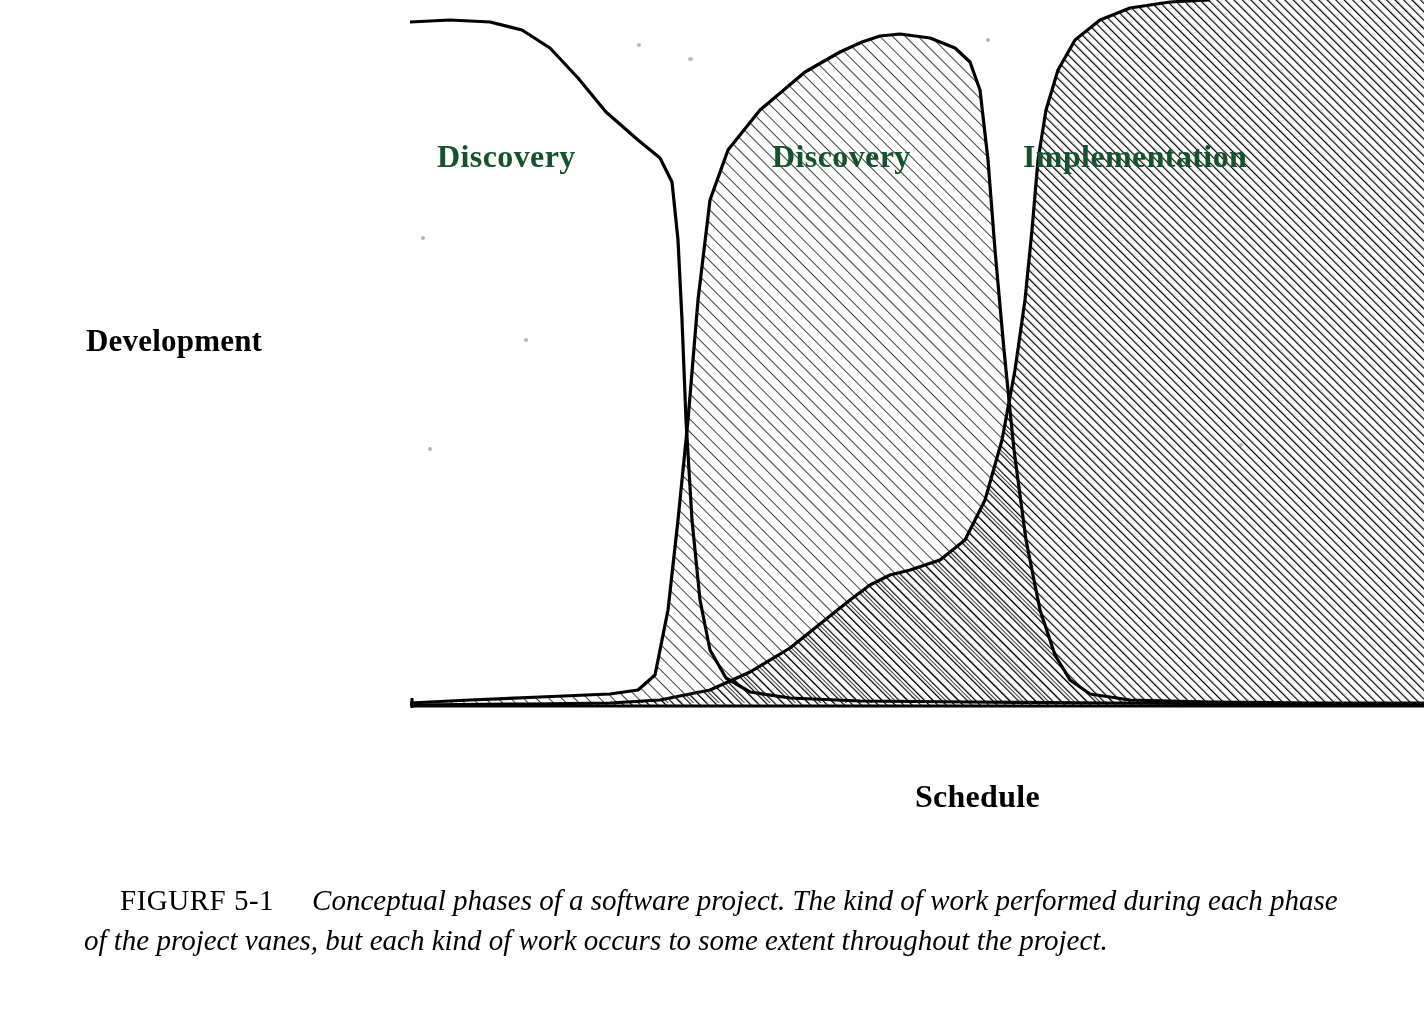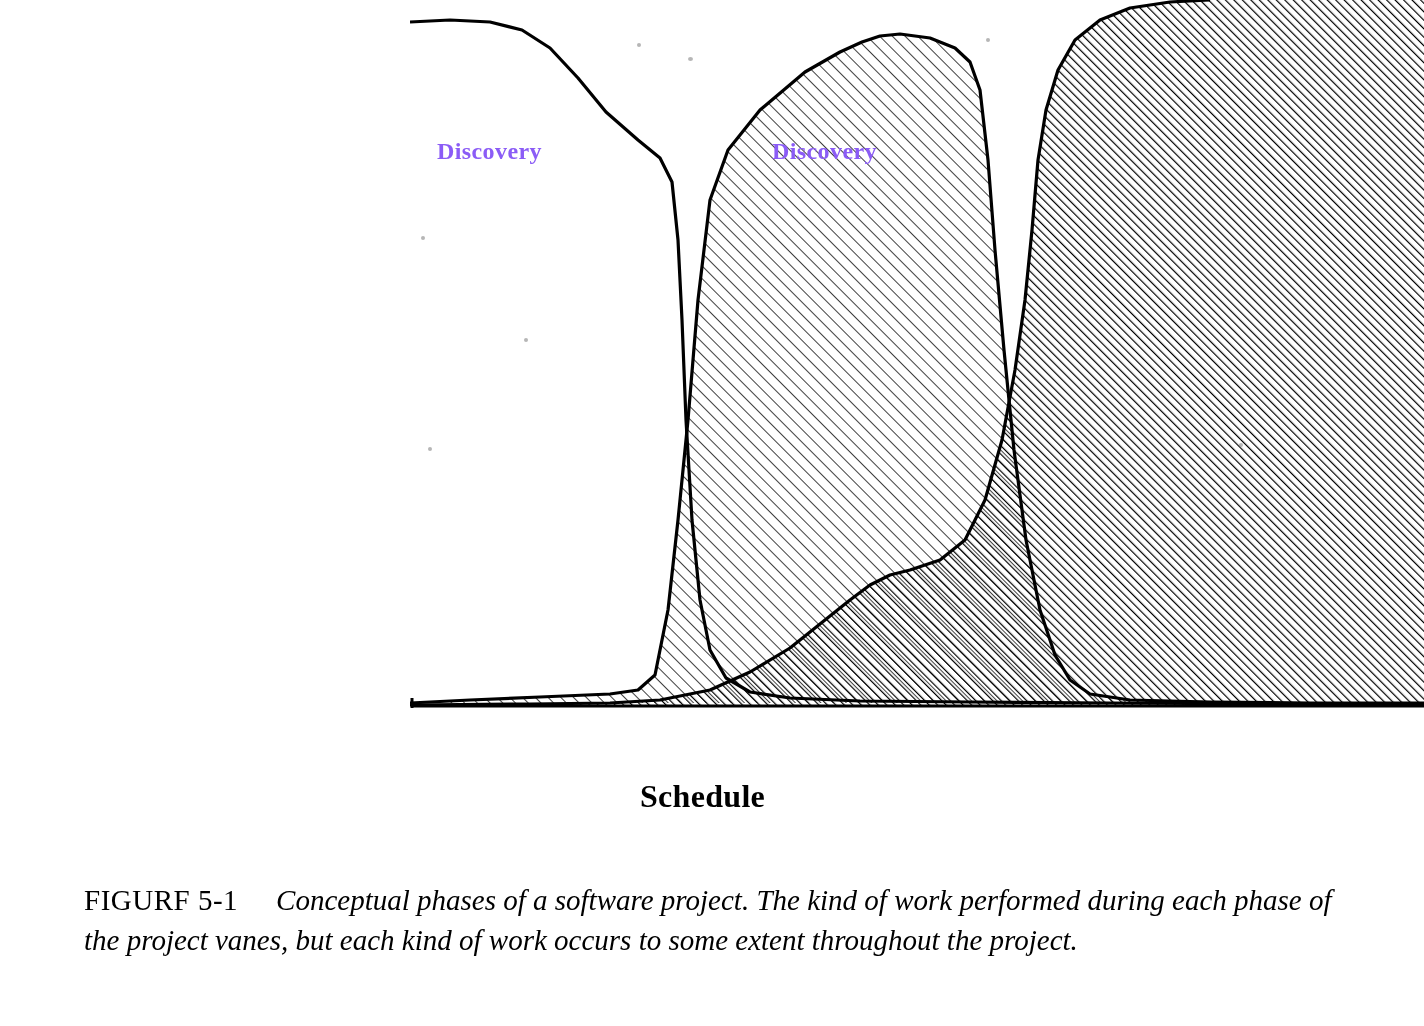--- a/index.html
+++ b/index.html
@@ -31,80 +31,82 @@
     font-size: 31px;
     line-height: 38px;
     letter-spacing: 0.2px;
     color: #000;
   }
   .x-axis-label {
     position: absolute;
     left: 640px;
     top: 778px;
     width: 400px;
-    text-align: left;
+    text-align: right;
     font-family: "Liberation Serif", serif;
     font-weight: bold;
     font-size: 32px;
     letter-spacing: 0.3px;
   }
   .plot-area {
     position: absolute;
     left: 410px;
     top: 0px;
     width: 1014px;
     height: 725px;
   }
   .plot-area svg {
     display: block;
   }
   .phase-label {
     position: absolute;
     font-family: "Liberation Serif", serif;
     font-weight: bold;
-    font-size: 24px;
+    font-size: 32px;
     letter-spacing: 0.4px;
-    color: #8b5cf6;
+    color: #14532d;
     white-space: nowrap;
   }
   .phase-label.discovery { left: 437px; top: 138px; }
   .phase-label.invention { left: 772px; top: 138px; }
   .phase-label.implementation { left: 1023px; top: 138px; }
 
   .caption {
     position: absolute;
     left: 84px;
     top: 880px;
     width: 1280px;
     font-family: "Liberation Serif", serif;
     font-size: 29px;
     line-height: 40px;
   }
   .caption .cap-num {
     font-style: normal;
     letter-spacing: 0.5px;
+    margin-left: 36px;
   }
   .caption .cap-text {
     font-style: italic;
     margin-left: 12px;
   }
   .cap-gap { display: inline-block; width: 26px; }
   .speck {
     position: absolute;
     background: #7a7a7a;
     border-radius: 50%;
     opacity: 0.55;
   }
 </style>
 </head>
 <body>
 
 <div id="figure-root">
 
   <div class="y-axis-label">
+    <div>Development</div>
   </div>
 
   <div class="plot-area">
     <svg width="1014" height="725" viewBox="0 0 1014 725">
       <defs>
         <pattern id="hatch-forward" width="9" height="9" patternUnits="userSpaceOnUse" patternTransform="rotate(-45)">
           <line x1="0" y1="0" x2="0" y2="9" stroke="#000" stroke-width="1.5"></line>
         </pattern>
         <pattern id="hatch-dense" width="6" height="6" patternUnits="userSpaceOnUse" patternTransform="rotate(-45)">
           <line x1="0" y1="0" x2="0" y2="6" stroke="#000" stroke-width="2.4"></line>
@@ -158,20 +160,21 @@
                L 282,520 L 290,600 L 300,650 L 316,678 L 340,692 L 380,698
                L 450,701 L 560,702 L 700,703 L 900,704 L 1014,704" fill="none" stroke="#000" stroke-width="3.2" stroke-linejoin="round"></path>
 
       <path d="M 2,706 L 1014,706" stroke="#000" stroke-width="3" fill="none"></path>
       <path d="M 2,698 L 2,708" stroke="#000" stroke-width="3" fill="none"></path>
     </svg>
   </div>
 
   <div class="phase-label discovery">Discovery</div>
   <div class="phase-label invention">Discovery</div>
+  <div class="phase-label implementation">Implementation</div>
 
   <div class="x-axis-label">Schedule</div>
 
   <div class="caption">
     <span class="cap-num">FIGURF 5-1</span><span class="cap-gap"></span><span class="cap-text">Conceptual phases of a software project. The kind of work performed during each phase of the project vanes, but each kind of work occurs to some extent throughout the project.</span>
   </div>
 
   <div class="speck" style="left:637px;top:43px;width:4px;height:4px;"></div>
   <div class="speck" style="left:688px;top:57px;width:5px;height:4px;"></div>
   <div class="speck" style="left:986px;top:38px;width:4px;height:4px;"></div>

